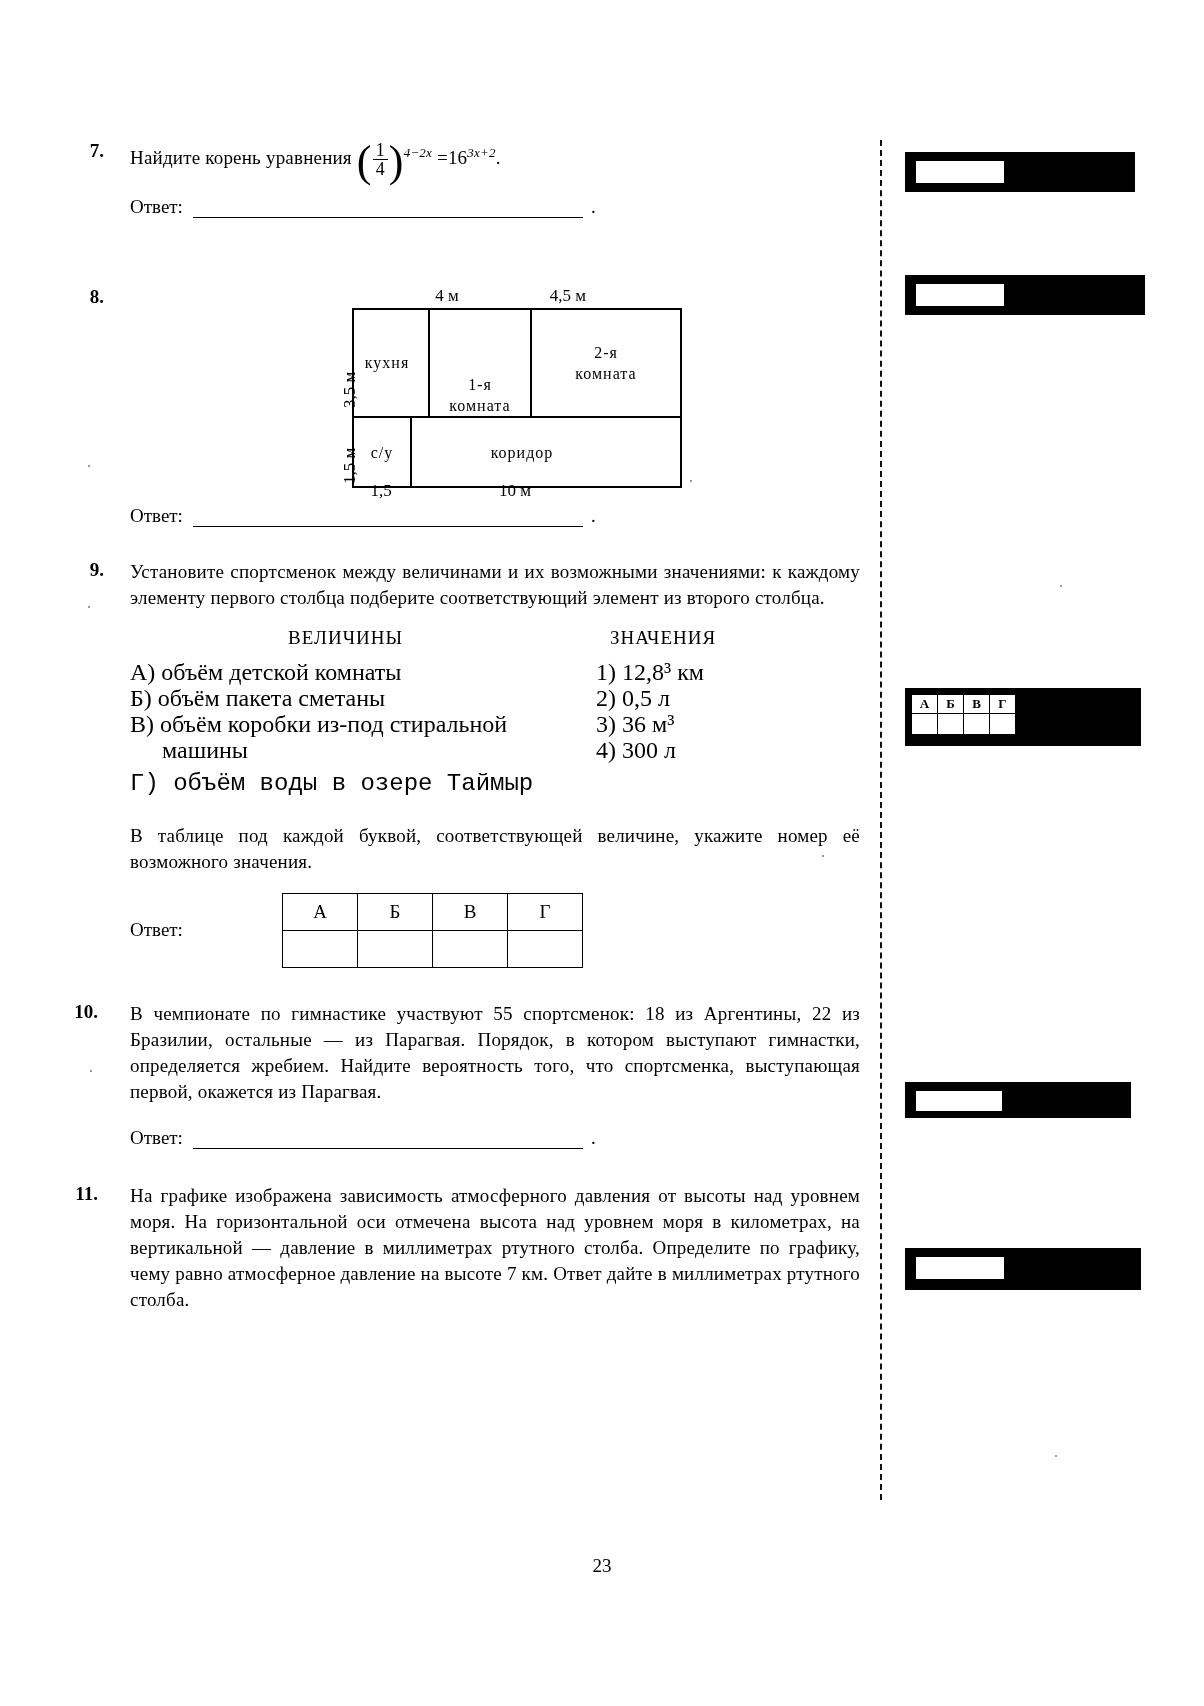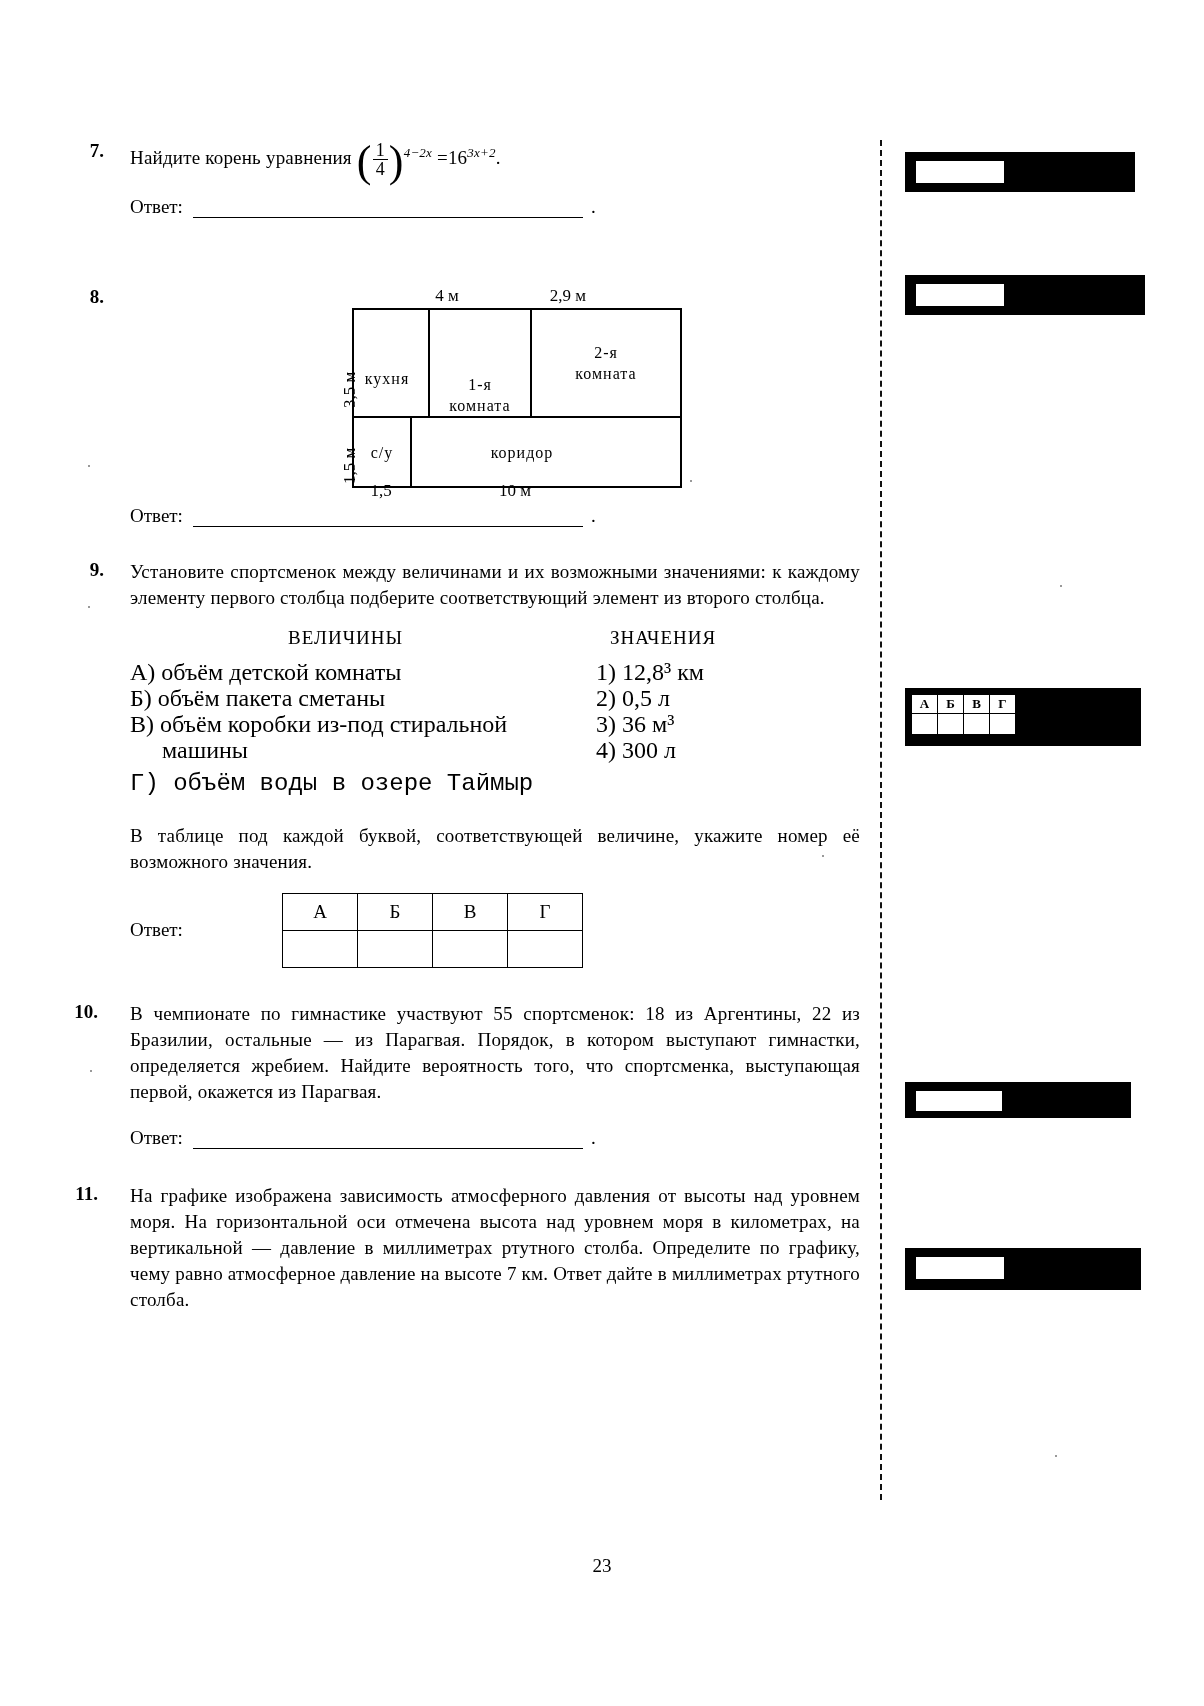--- a/index.html
+++ b/index.html
@@ -279,33 +279,33 @@
         <span class="dot">.</span>
       </div>
     </div>
 
     <div class="task" style="margin-top:36px;">
       <div class="tasknum">8.</div>
 
       <div class="plan">
 
         <div class="dimtop" style="left:112px; width:70px;">4 м</div>
-        <div class="dimtop" style="left:228px; width:80px;">2,9 м</div>
+        <div class="dimtop" style="left:228px; width:80px;">4,5 м</div>
 
         <div class="dimleft" style="left:40px; top:122px;">3,5 м</div>
         <div class="dimleft" style="left:40px; top:198px;">1,5 м</div>
 
         <div class="outer"></div>
 
         <div class="vline" style="left:128px; top:22px; height:108px;"></div>
         <div class="vline" style="left:230px; top:22px; height:108px;"></div>
         <div class="hline" style="left:52px; top:130px; width:330px;"></div>
         <div class="vline" style="left:110px; top:130px; height:72px;"></div>
 
-        <div class="cellname" style="left:54px; top:82px; width:66px;">кухня</div>
+        <div class="cellname" style="left:54px; top:66px; width:66px;">кухня</div>
         <div class="cellname" style="left:130px; top:56px; width:100px;margin-top:32px;">
           <span>1-я</span><br>
           <span>комната</span>
         </div>
         <div class="cellname" style="left:232px; top:56px; width:148px;">
           <span>2-я</span><br>
           <span>комната</span>
         </div>
         <div class="cellname" style="left:54px; top:156px; width:56px;">с/у</div>
         <div class="cellname" style="left:112px; top:156px; width:220px;">коридор</div>

